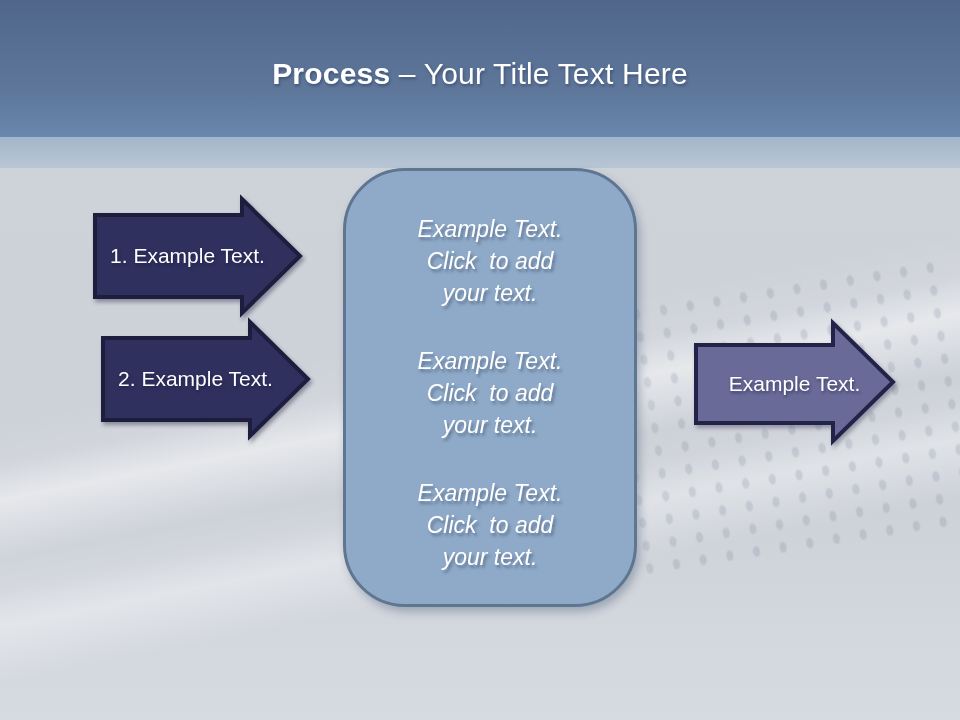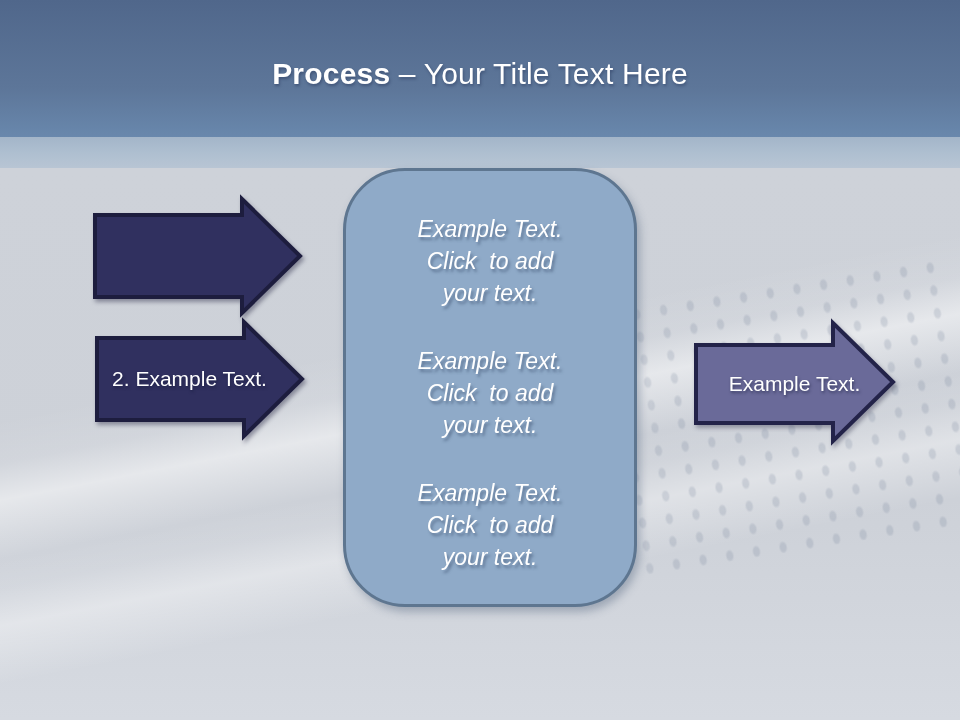--- a/index.html
+++ b/index.html
@@ -44,21 +44,21 @@
     background-size:27px 23px;
     opacity:.35;transform:rotate(-9deg);
     -webkit-mask-image:linear-gradient(100deg,transparent 8%,#000 50%);
     mask-image:linear-gradient(100deg,transparent 8%,#000 50%);
   }
   
   .arrow{position:absolute;width:205px;height:114px;}
   .arrow svg{overflow:visible;display:block;width:100%;height:100%;
     filter:drop-shadow(2px 3px 2px rgba(25,25,55,.4));}
   .arrow-1{left:95px;top:199px;}
-  .arrow-2{left:97px;top:322px;}
+  .arrow-2{left:103px;top:322px;}
   .arrow-3{left:95px;top:443px;}
   .arrow-fill{fill:#30305f;stroke:#1d1d3e;stroke-width:4;stroke-linejoin:miter;}
   .arrow-label{
     position:absolute;left:0;right:0;top:16px;height:82px;
     display:flex;align-items:center;justify-content:center;
     padding-right:20px;box-sizing:border-box;
     color:#fff;font-size:21px;white-space:pre;
     text-shadow:1px 2px 3px rgba(20,25,55,.55);
   }
   .arrow-r{position:absolute;left:696px;top:323px;width:197px;height:118px;}
@@ -93,20 +93,21 @@
   <div class="band"></div>
 
   <div class="content">
     <div class="dots"></div>
   </div>
 
   <div class="arrow arrow-1">
     <svg viewBox="0 0 205 114">
       <polygon class="arrow-fill" points="0,16 147,16 147,0 205,57 147,114 147,98 0,98"></polygon>
     </svg>
+    <div class="arrow-label">1. Example Text.</div>
   </div>
 
   <div class="arrow arrow-2">
     <svg viewBox="0 0 205 114">
       <polygon class="arrow-fill" points="0,16 147,16 147,0 205,57 147,114 147,98 0,98"></polygon>
     </svg>
     <div class="arrow-label">2. Example Text.</div>
   </div>
 
 

